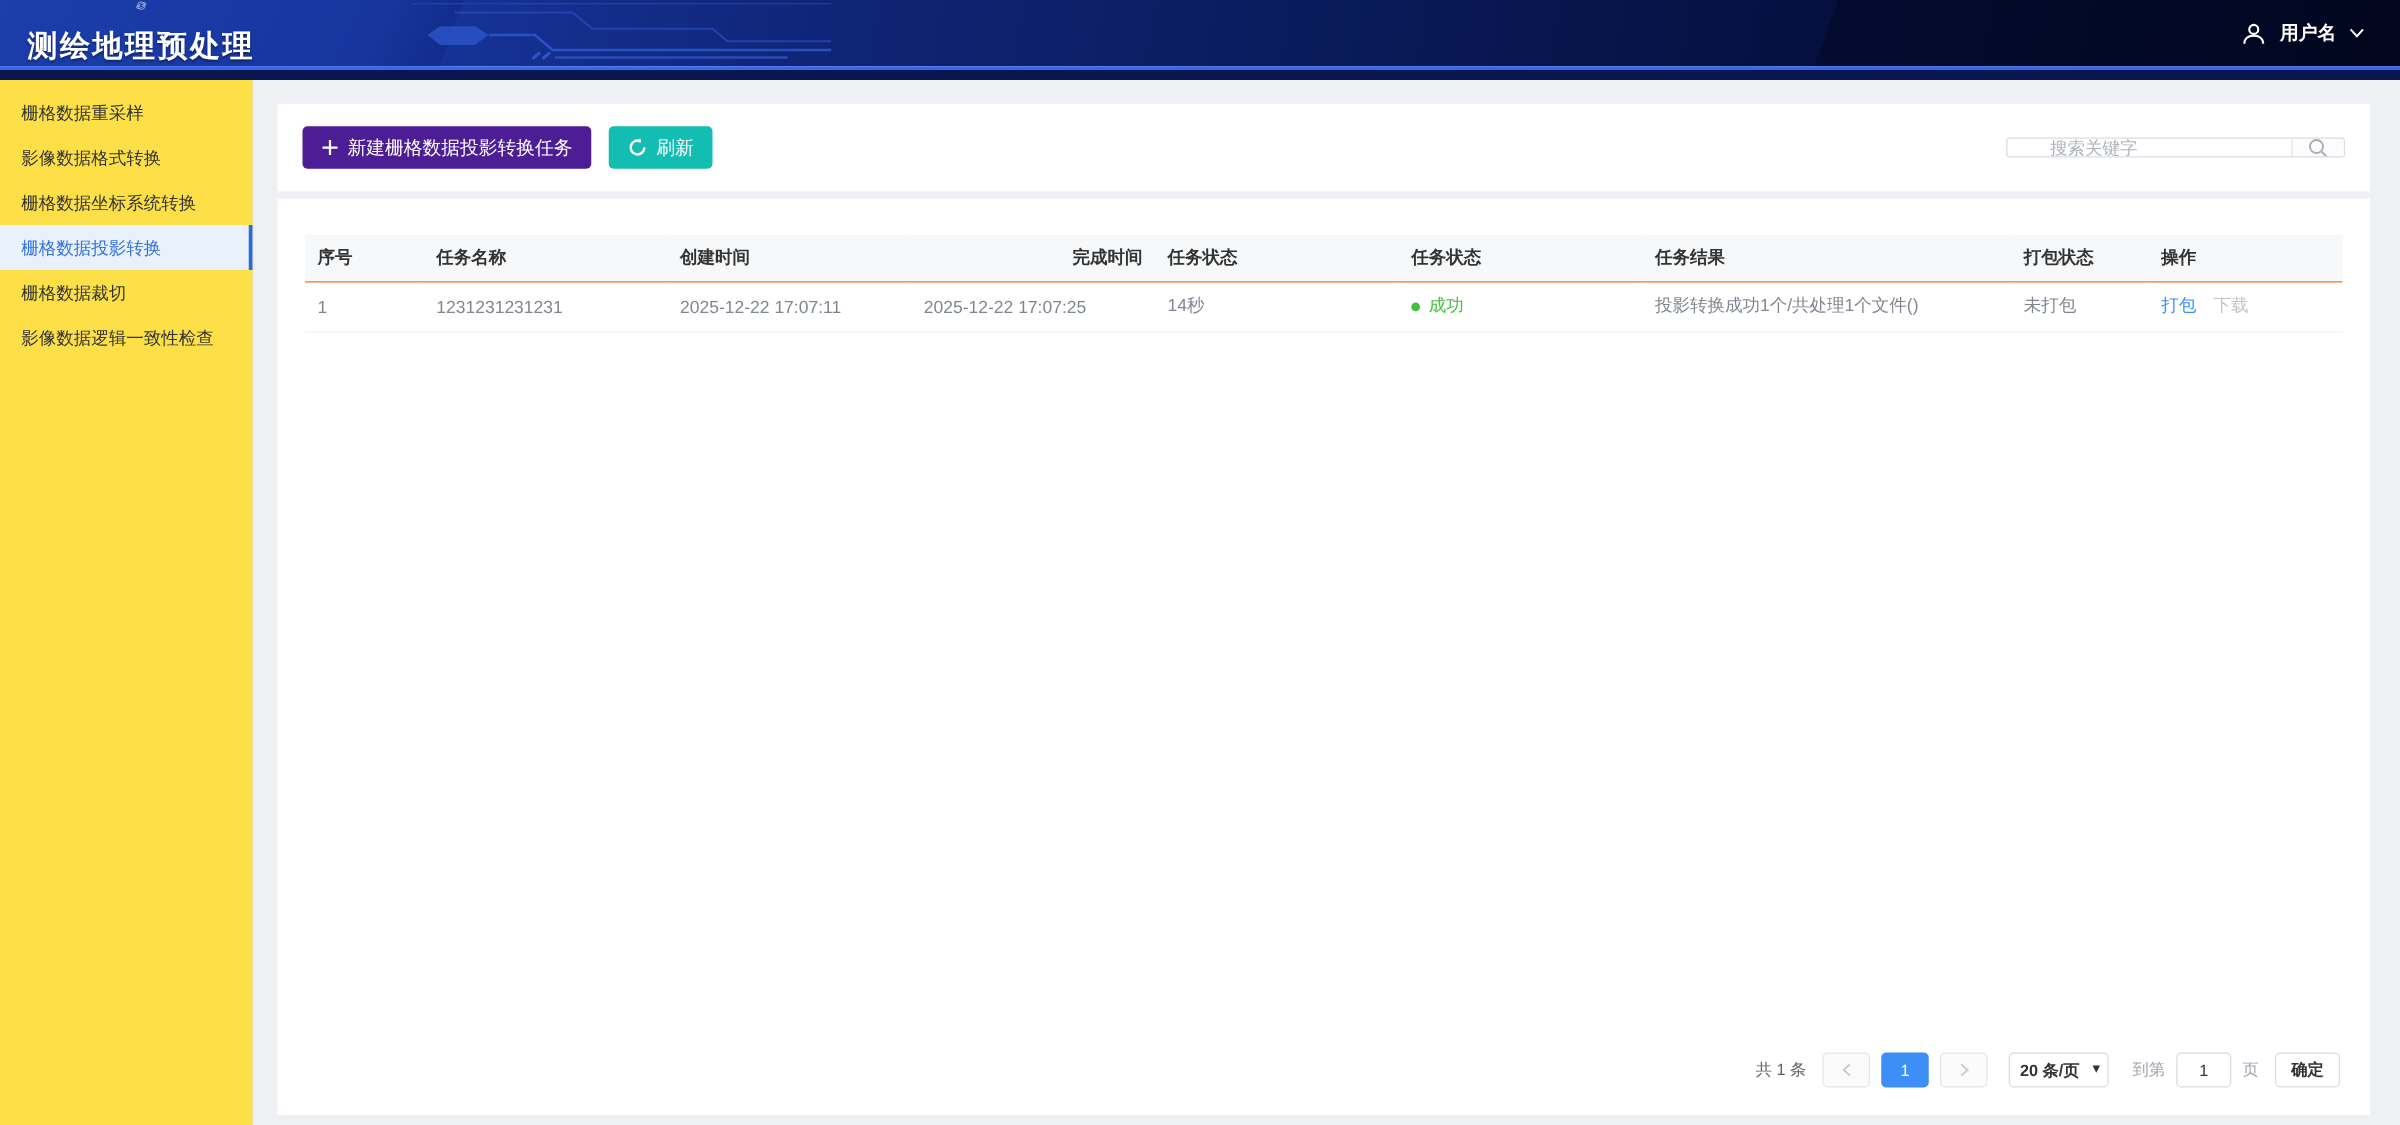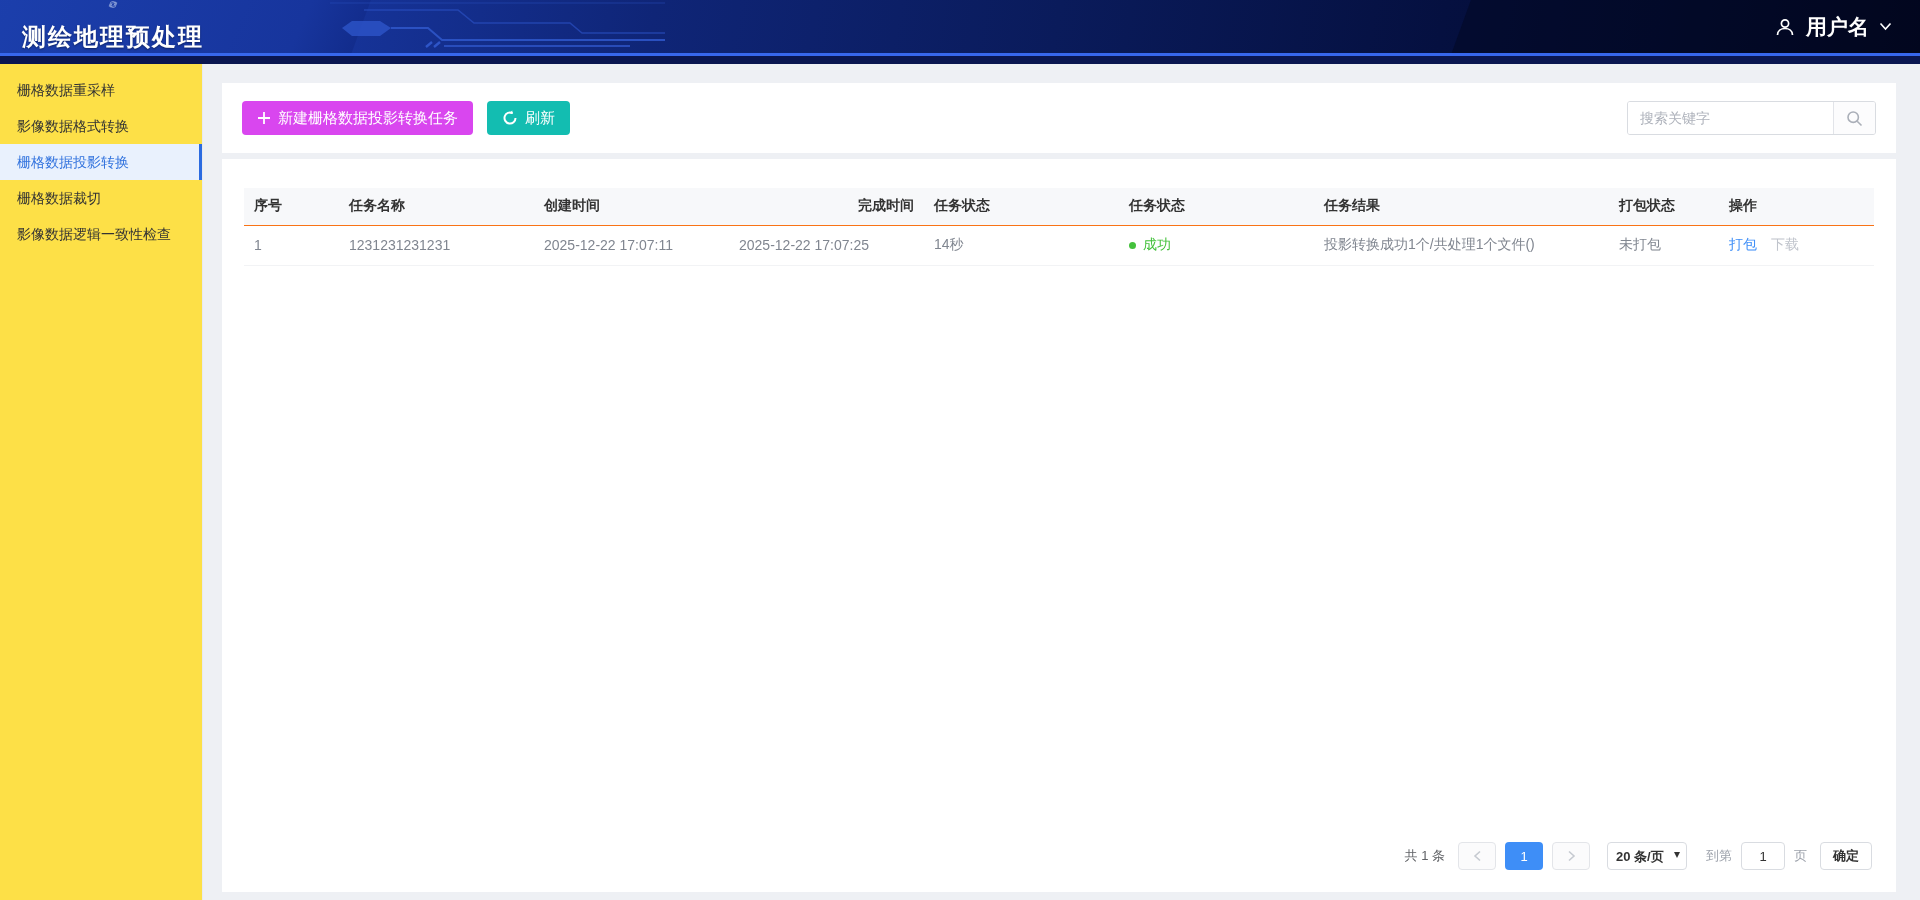--- a/index.html
+++ b/index.html
@@ -34,36 +34,36 @@
   .tab .tab-bg { display:none; }
   .tab.active { color:#FFFFFF; }
   .tab.active .tab-bg {
     display:block; position:absolute; top:0; bottom:0; left:6px; right:6px;
     background:linear-gradient(100deg,#2F63E2 0%,#2550C6 55%,#1C3FAE 100%);
     transform:skewX(-20deg); z-index:0;
   }
   .tab .tab-label { position:relative; z-index:1; }
 
   .user-box { position:absolute; right:28px; top:0; height:53px; display:flex; align-items:center; gap:10px; color:#FFFFFF; cursor:pointer; }
-  .user-name { font-size:21px; font-weight:bold; }
+  .user-name { font-size:15px; font-weight:bold; }
 
   
   .layout { display:flex; height:836px; }
   .sidebar { width:202px; background:#fde047; padding-top:8px; flex-shrink:0; box-shadow:1px 0 0 #E8EAEE; }
   .side-item { height:36px; line-height:36px; padding-left:17px; font-size:14px; color:#333; cursor:pointer; white-space:nowrap; }
   .side-item.active { background:#E9F1FD; color:#3273DE; border-right:3px solid #2B6BE0; }
 
   .main { flex:1; padding:19px 24px 8px 20px; display:flex; flex-direction:column; min-width:0; }
 
   
   .toolbar-card { background:#FFFFFF; height:70px; display:flex; align-items:center; padding:0 20px; margin-bottom:6px; }
   .btn { display:inline-flex; align-items:center; gap:7px; height:34px; padding:0 15px; border:none; border-radius:4px; color:#FFF; font-size:15px; cursor:pointer; font-family:inherit; }
-  .btn-primary { background:#d946ef; }
+  .btn-primary { background:#4c1d95; }
   .btn-teal { background:#13BDB1; margin-left:14px; }
-  .search-wrap { margin-left:auto; display:flex; height:34px; border:1px solid #D9DCE1; border-radius:3px; overflow:hidden; background:#FFF; }
+  .search-wrap { margin-left:auto; display:flex; height:16px; border:1px solid #D9DCE1; border-radius:3px; overflow:hidden; background:#FFF;padding-left:22px; }
   .search-input { width:205px; border:none; outline:none; padding:0 12px; font-size:14px; color:#333; font-family:inherit; }
   .search-input::placeholder { color:#AEB2BB; }
   .search-btn { width:42px; border:none; border-left:1px solid #E2E4E9; background:#FCFCFD; cursor:pointer; display:flex; align-items:center; justify-content:center; }
 
   
   .table-card { background:#FFFFFF; flex:1; padding:29px 22px 14px; display:flex; flex-direction:column; min-height:0; }
   table { width:100%; border-collapse:collapse; table-layout:fixed; }
   th { background:#F7F8FA; height:37px; text-align:left; font-size:14px; font-weight:bold; color:#333; padding:0 10px; border-bottom:1px solid #f97316; }
   td { height:40px; font-size:14px; color:#808690; padding:0 10px; border-bottom:1px solid #F2F3F5; }
   .col-idx{width:95px;} .col-name{width:195px;} .col-create{width:195px;} .col-finish{width:195px;text-align:right;}
@@ -128,20 +128,21 @@
   </div>
   <div class="accent-line"></div>
   <div class="dark-strip"></div>
 </header>
 
 <div class="layout">
 
   <aside class="sidebar">
     <div class="side-item">栅格数据重采样</div>
     <div class="side-item">影像数据格式转换</div>
+    <div class="side-item">栅格数据坐标系统转换</div>
     <div class="side-item active">栅格数据投影转换</div>
     <div class="side-item">栅格数据裁切</div>
     <div class="side-item">影像数据逻辑一致性检查</div>
   </aside>
 
   <main class="main">
 
     <div class="toolbar-card">
       <button class="btn btn-primary">
         <svg width="14" height="14" viewBox="0 0 14 14">

